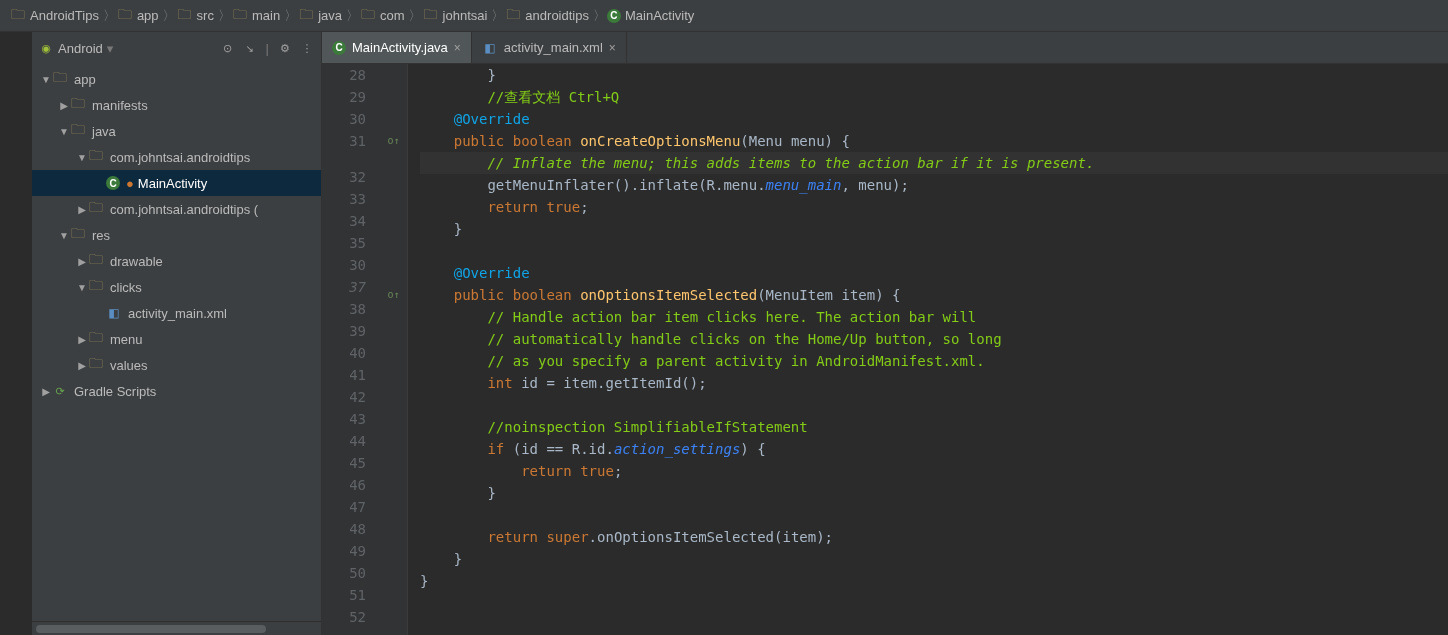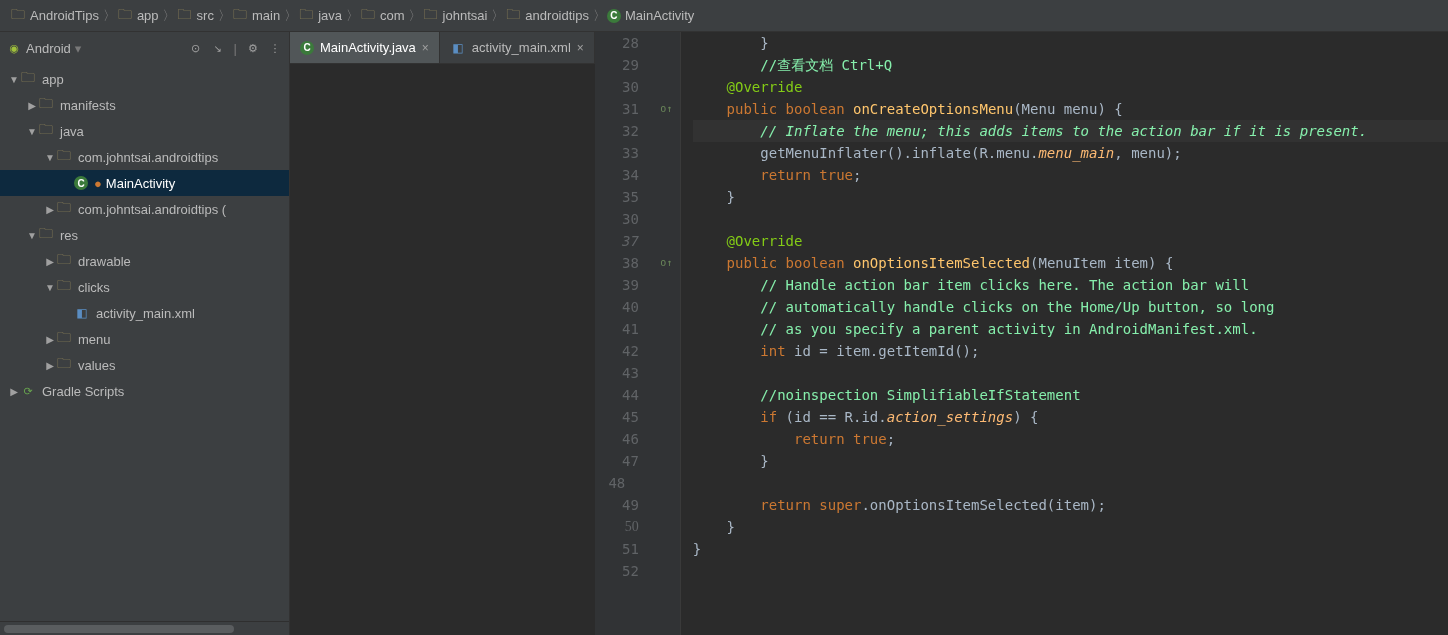--- a/index.html
+++ b/index.html
@@ -5,53 +5,53 @@
 * { margin:0; padding:0; box-sizing:border-box; }
 body { width:1448px; height:635px; background:#2b2b2b; font-family:"Segoe UI",Arial,sans-serif; font-size:13px; color:#a9b7c6; overflow:hidden; }
 
 
 .breadcrumb { height:32px; background:#3c3f41; border-bottom:1px solid #323232; display:flex; align-items:center; padding-left:6px; }
 .crumb { display:flex; align-items:center; color:#bbbbbb; cursor:pointer; padding:0 4px; }
 .crumb .ic { margin-right:4px; }
 .crumb-sep { color:#808080; width:10px; text-align:center; }
 
 
-.main { display:flex; height:603px; }
+.main { display:flex; height:603px;padding-left:32px; }
 .sidebar { width:290px; background:#3c3f41; display:flex; flex-direction:column; border-right:1px solid #323232; }
 .side-header { height:32px; display:flex; align-items:center; padding:0 6px; color:#bbbbbb; }
 .side-header .title { flex:1; display:flex; align-items:center; gap:4px; }
 .side-toolbar { display:flex; align-items:center; gap:6px; color:#a0a0a0; }
 .side-toolbtn { cursor:pointer; padding:2px; }
 .tree { flex:1; overflow:hidden; padding-top:2px; }
 .tree-row { height:26px; display:flex; align-items:center; cursor:pointer; color:#bbbbbb; white-space:nowrap; }
 .tree-row.sel { background:#0d293e; color:#ffffff; }
 .tree-row .arrow { width:12px; text-align:center; color:#a0a0a0; font-size:10px; }
 .tree-row .ic { margin-right:6px; }
 .indent { display:inline-block; }
 .hscroll { height:14px; background:#3c3f41; border-top:1px solid #2f2f2f; position:relative; }
 .hscroll-thumb { position:absolute; left:4px; top:3px; height:8px; width:230px; background:#5a5d5f; border-radius:4px; }
 
 
-.editor-area { flex:1; display:flex; flex-direction:row; background:#2b2b2b; }
+.editor-area { flex:1; display:flex; flex-direction:column; background:#2b2b2b; }
 .tabbar { height:32px; background:#3c3f41; display:flex; align-items:stretch; border-bottom:1px solid #323232; }
 .tab { display:flex; align-items:center; padding:0 10px; gap:6px; color:#bbbbbb; cursor:pointer; border-right:1px solid #323232; }
 .tab.active { background:#515658; color:#ffffff; }
 .tab .close { color:#a0a0a0; font-size:12px; }
 .editor { flex:1; display:flex; font-family:"Consolas","Menlo",monospace; font-size:14px; line-height:22px; overflow:hidden; }
 .gutter { width:58px; background:#313335; text-align:right; color:#606366; padding-right:14px; padding-top:0; }
 .marks { width:28px; background:#313335; border-right:1px solid #3a3a3a; padding-top:0; }
 .mark { height:22px; display:flex; align-items:center; justify-content:center; color:#6a8759; font-size:10px; }
 .code { flex:1; padding-left:12px; white-space:pre; color:#a9b7c6; padding-top:0; }
 .code-line { height:22px; }
 .code-line.hl { background:#323232;font-style:italic; }
 .kw { color:#cc7832; }
-.anno { color:#84cc16; }
+.anno { color:#0ea5e9; }
 .fn { color:#ffc66d; }
-.cmt { color:#86efac; }
-.fld { color:#fdba74; font-style:italic; }
+.cmt { color:#84cc16; }
+.fld { color:#3b82f6; font-style:italic; }
 
 
 .ic { display:inline-flex; width:16px; height:16px; align-items:center; justify-content:center; font-size:11px; border-radius:2px; }
 .ic-folder { color:#a08f5d; }
 .ic-folder::before { content:"🗀"; font-size:14px; }
 .ic-mod { color:#a08f5d; }
 .ic-mod::before { content:"🗀"; font-size:14px; }
 .ic-pkg { color:#a08f5d; }
 .ic-pkg::before { content:"🗀"; font-size:14px; }
 .ic-class { background:#3b7a3b; color:#fff; border-radius:50%; width:14px; height:14px; font-weight:bold; font-size:10px; }
@@ -233,39 +233,39 @@
           <span>activity_main.xml</span>
           <span class="close">×</span>
         </div>
       </div>
     <div class="editor">
       <div class="gutter" id="gutter">
           <div style="height: 22px;">28</div>
           <div style="height: 22px;">29</div>
           <div style="height: 22px;">30</div>
           <div style="height: 22px;">31</div>
-          <div style="height: 22px;">32</div>
+          <div style="height: 22px; margin-top: 14px;">32</div>
           <div style="height: 22px;">33</div>
           <div style="height: 22px;">34</div>
           <div style="height: 22px;">35</div>
           <div style="height: 22px;">30</div>
           <div style="height: 22px; font-style: italic;">37</div>
           <div style="height: 22px;">38</div>
           <div style="height: 22px;">39</div>
           <div style="height: 22px;">40</div>
           <div style="height: 22px;">41</div>
           <div style="height: 22px;">42</div>
           <div style="height: 22px;">43</div>
           <div style="height: 22px;">44</div>
           <div style="height: 22px;">45</div>
           <div style="height: 22px;">46</div>
           <div style="height: 22px;">47</div>
-          <div style="height: 22px; text-align: center;">48</div>
+          <div style="height: 22px;">48</div>
           <div style="height: 22px;">49</div>
-          <div style="height: 22px; font-family: Liberation Serif, serif;">50</div>
+          <div style="height: 22px;">50</div>
           <div style="height: 22px;">51</div>
           <div style="height: 22px;">52</div>
         </div>
       <div class="marks" id="marks">
           <div class="mark"></div>
           <div class="mark"></div>
           <div class="mark"></div>
           <div class="mark">o↑</div>
           <div class="mark"></div>
           <div class="mark"></div>

